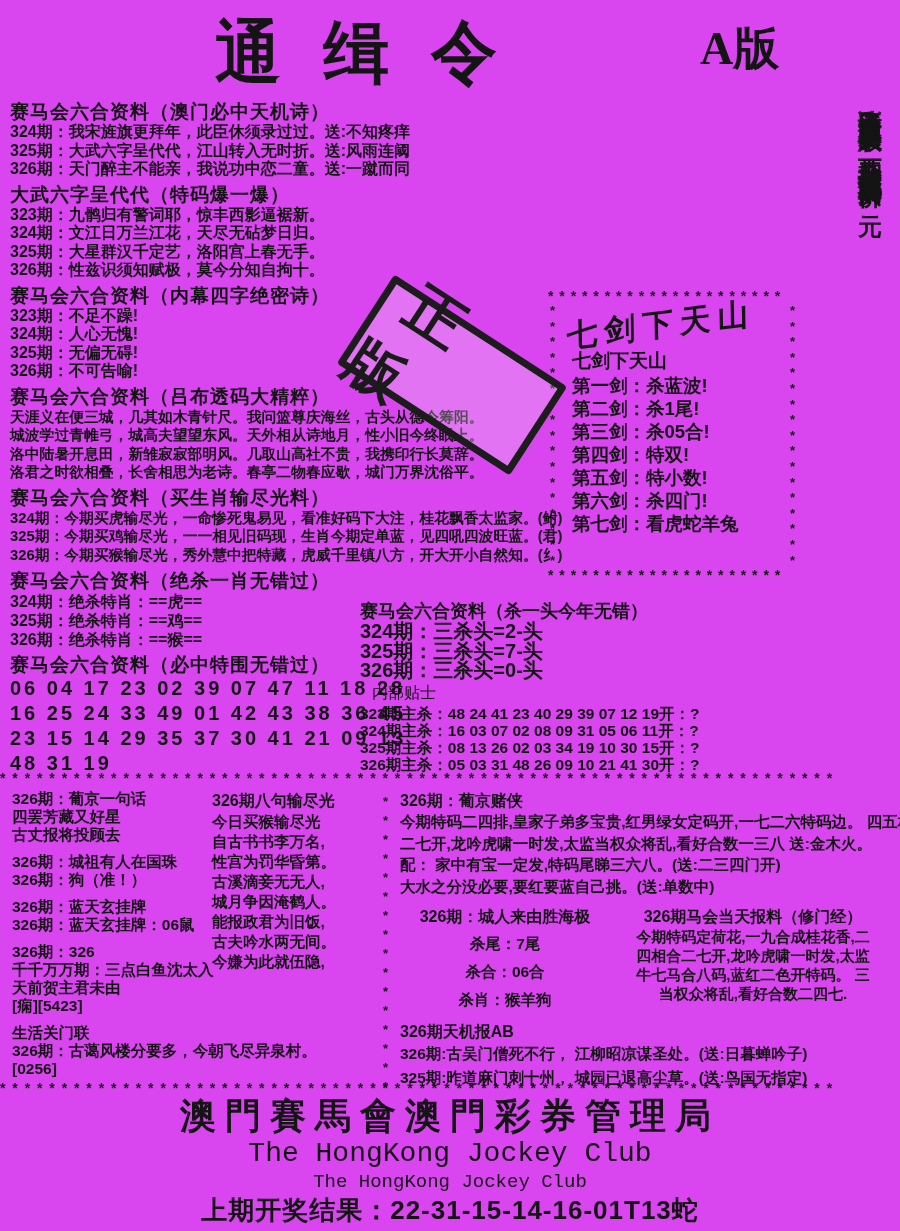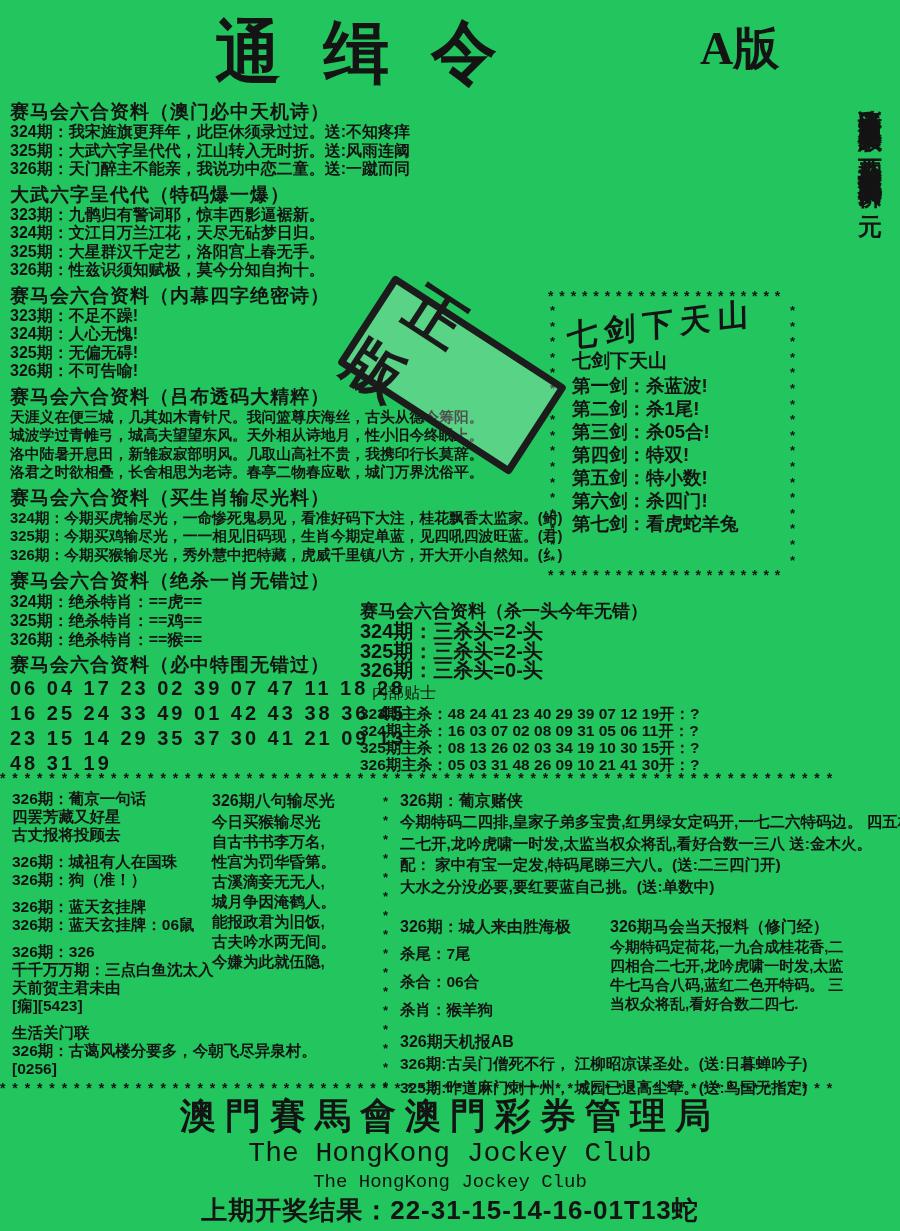--- a/index.html
+++ b/index.html
@@ -1,19 +1,19 @@
 <!DOCTYPE html>
 <html><head>
 <meta charset="utf-8">
 <style>
   html,body{margin:0;padding:0;}
   body{background:#e8e8e8;}
   .page{
     position:relative;width:900px;height:1231px;margin:0 auto;
-    background:#22c55e;color:#141414;overflow:hidden;
+    background:#d946ef;color:#141414;overflow:hidden;
     font-family:"Liberation Sans","DejaVu Sans",sans-serif;
   }
   
   .masthead{position:absolute;top:8px;left:0;width:900px;height:86px;}
   .masthead .main-title{
     position:absolute;left:215px;top:0;font-size:66px;font-weight:900;
     letter-spacing:42px;font-family:"Liberation Serif","DejaVu Serif",serif;
     transform:scaleY(1.05);white-space:nowrap;
   }
   .masthead .edition{
@@ -76,21 +76,21 @@
   
   .b-col1{position:absolute;left:12px;top:790px;width:365px;}
   .b-col1 .group{margin-bottom:9px;}
   .b-col1 .line{font-size:15.5px;font-weight:700;line-height:18px;white-space:nowrap;}
   .b-col2{position:absolute;left:212px;top:790px;width:175px;}
   .b-col2 .bc2-head{font-size:16px;font-weight:700;line-height:22px;white-space:nowrap;}
   .b-col2 .line{font-size:15.5px;font-weight:700;line-height:20px;white-space:nowrap;}
   .b-col3{position:absolute;left:400px;top:790px;width:496px;}
   .b-col3 .bc3-head{font-size:16px;font-weight:700;line-height:21px;white-space:nowrap;}
   .b-col3 .para .line{font-size:15.5px;font-weight:700;line-height:21.5px;white-space:nowrap;}
-  .b-col3 .sub-row{display:flex;margin-top:19px;}
+  .b-col3 .sub-row{display:flex;margin-top:9px;text-align:center;}
   .b-col3 .sub-left{width:210px;}
   .b-col3 .sub-left .line{font-size:15.5px;font-weight:700;line-height:22px;margin-top:6px;white-space:nowrap;}
   .b-col3 .sub-right{width:286px;}
   .b-col3 .sub-right .line{font-size:15px;font-weight:700;line-height:19px;white-space:nowrap;}
   .tianji{margin-top:10px;}
   .tianji .line{font-size:15.5px;font-weight:700;line-height:24px;white-space:nowrap;}
   
   .footer{position:absolute;left:0;top:1094px;width:900px;text-align:center;}
   .footer .org{font-size:36px;font-weight:600;letter-spacing:9px;
     font-family:"Liberation Serif","DejaVu Serif",serif;line-height:44px;}
@@ -222,21 +222,21 @@
           <div class="sword-line">第六剑：杀四门!</div>
           <div class="sword-line">第七剑：看虎蛇羊兔</div>
         </div>
     </div>
   </div>
 
   <div class="kill-head">
     <div class="kh-head">赛马会六合资料（杀一头今年无错）</div>
     <div>
         <div class="line">324期：三杀头=2-头</div>
-        <div class="line">325期：三杀头=2-头</div>
+        <div class="line">325期：三杀头=7-头</div>
         <div class="line">326期：三杀头=0-头</div>
       </div>
     <div class="tips-head">内部贴士</div>
     <div>
         <div class="tip">323期主杀：48 24 41 23 40 29 39 07 12 19开：?</div>
         <div class="tip">324期主杀：16 03 07 02 08 09 31 05 06 11开：?</div>
         <div class="tip">325期主杀：08 13 26 02 03 34 19 10 30 15开：?</div>
         <div class="tip">326期主杀：05 03 31 48 26 09 10 21 41 30开：?</div>
       </div>
   </div>

